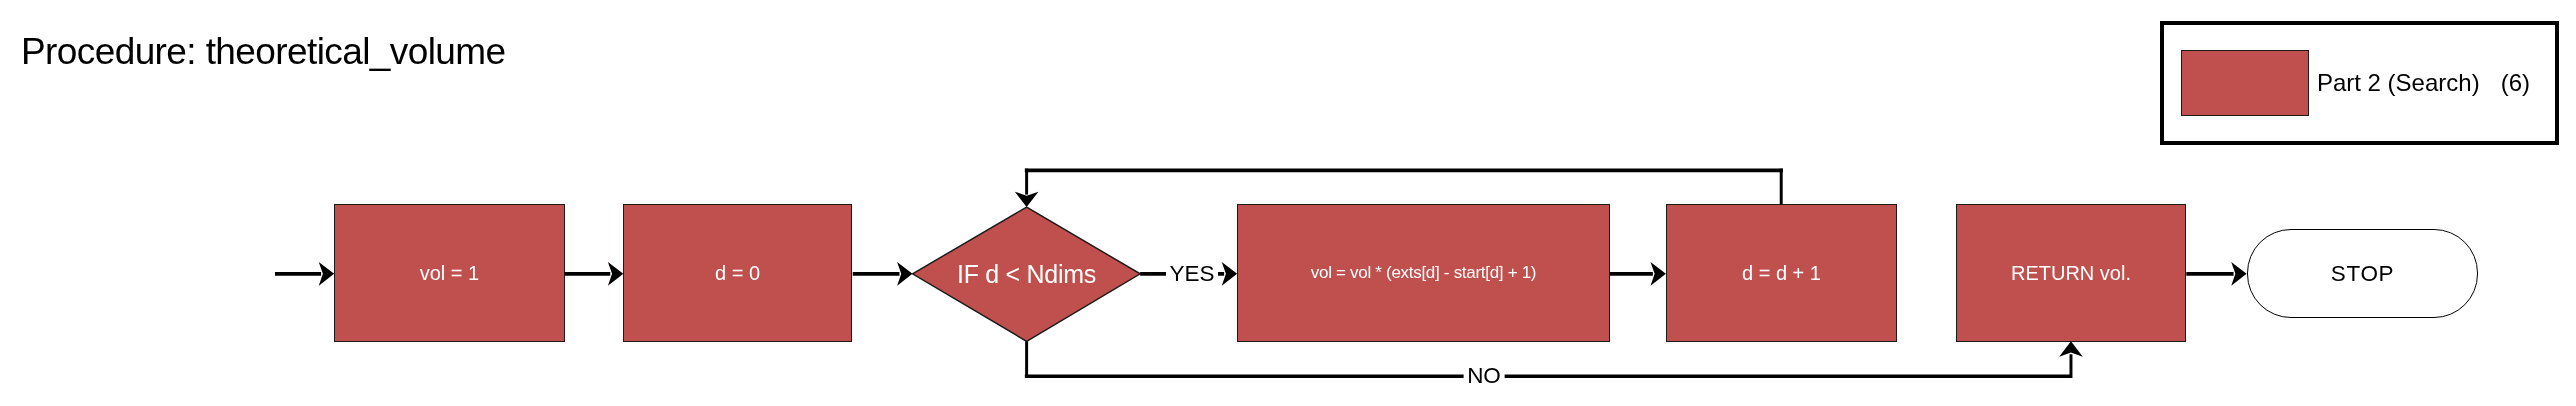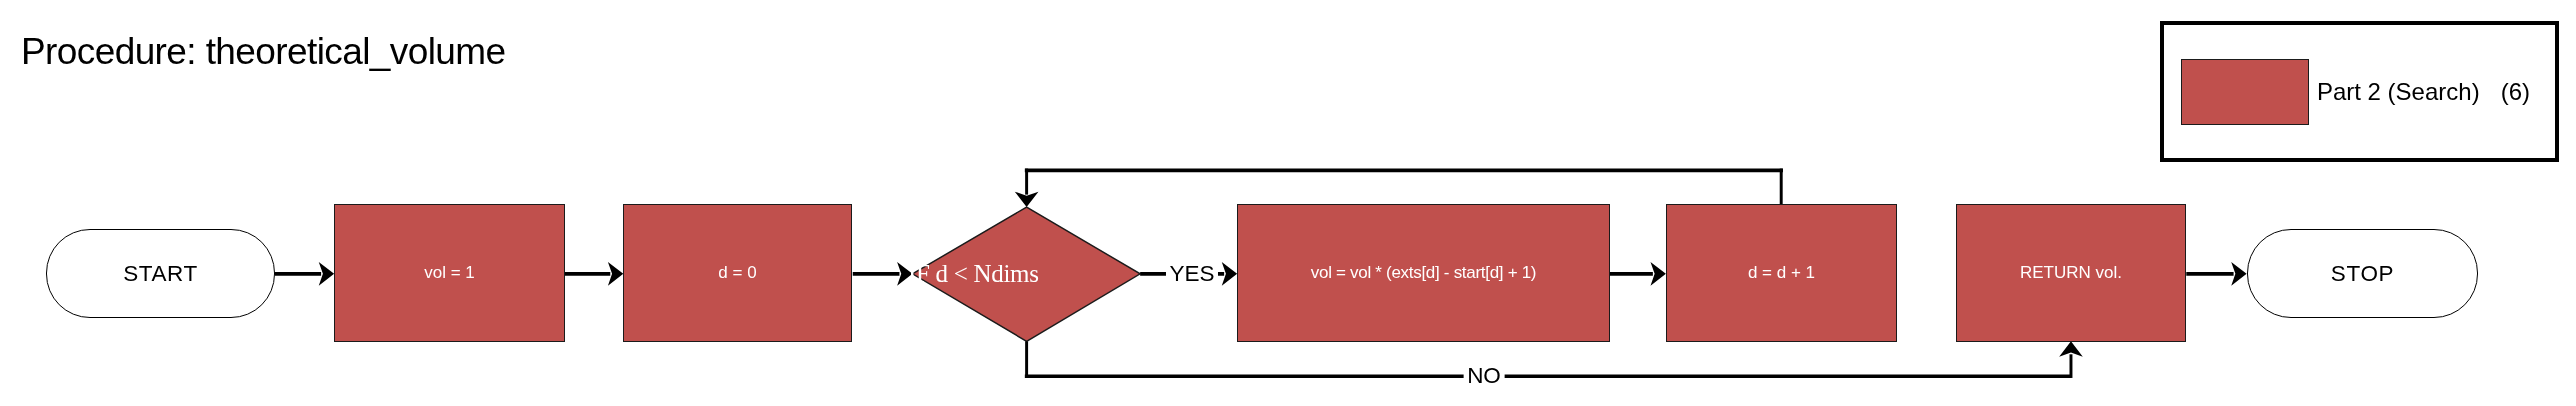--- a/index.html
+++ b/index.html
@@ -15,21 +15,21 @@
   body{font-family:"Liberation Sans",sans-serif;color:var(--text);}
   .canvas{position:relative;width:2576px;height:407px;background:var(--bg);overflow:hidden;}
 
   .title{
     position:absolute;left:21px;top:31px;
     font-size:37px;letter-spacing:-0.6px;color:var(--text);white-space:nowrap;
   }
 
   
   .legend{
-    position:absolute;left:2160px;top:21px;width:399px;height:141px;
+    position:absolute;left:2160px;top:21px;width:399px;height:124px;
     border:4.1px solid #000;background:var(--bg);
     display:flex;align-items:center;
   }
   .legend-swatch{
     width:128px;height:66px;margin-left:16.6px;flex:0 0 auto;
     background:var(--node-fill);border:1.2px solid var(--node-border);
   }
   .legend-label{font-size:24px;margin-left:8.3px;white-space:nowrap;}
   .legend-count{font-size:24px;margin-left:auto;margin-right:25px;white-space:nowrap;}
 
@@ -39,38 +39,38 @@
   .dart{fill:var(--edge);stroke:none;}
   .diamond-shape{fill:var(--node-fill);stroke:var(--node-border);stroke-width:2.5px;}
 
   
   .node{
     position:absolute;display:flex;align-items:center;justify-content:center;
     text-align:center;white-space:nowrap;
   }
   .process{
     background:var(--node-fill);border:1.2px solid var(--node-border);
-    color:var(--node-text);font-size:17px;
+    color:var(--node-text);font-size:20px;
   }
   .terminator{
     background:var(--bg);border:1.2px solid #000;border-radius:44px;
     color:var(--text);font-size:22.5px;letter-spacing:0.6px;
   }
   .node-start{left:46px;top:229px;width:229px;height:89px;}
   .node-vol-init{left:334px;top:204px;width:231px;height:138px;}
   .node-d-init{left:623px;top:204px;width:229px;height:138px;}
   .node-vol-update{left:1237px;top:204px;width:373px;height:138px;font-size:17px;letter-spacing:-0.3px;}
   .node-d-increment{left:1666px;top:204px;width:231px;height:138px;justify-content:center;}
   .node-return{left:1956px;top:204px;width:230px;height:138px;}
   .node-stop{left:2247px;top:229px;width:231px;height:89px;}
 
   .diamond-label{
     position:absolute;left:908px;top:207px;width:237px;height:134px;
-    display:flex;align-items:center;
-    color:var(--node-text);font-size:25px;white-space:nowrap;letter-spacing:-0.3px;font-family:Liberation Serif, serif;
+    display:flex;align-items:center;justify-content:center;
+    color:var(--node-text);font-size:25px;white-space:nowrap;letter-spacing:-0.3px;
   }
 
   .edge-label{
     position:absolute;transform:translate(-50%,-50%);
     background:var(--bg);color:var(--text);
     font-size:22.5px;line-height:1;padding:1.2px 3.5px;white-space:nowrap;text-align:right;
   }
   .edge-label-yes{left:1192px;top:274px;}
   .edge-label-no{left:1484px;top:376px;}
 </style>
@@ -113,23 +113,20 @@
     <line class="edge-line" stroke-width="6" x1="3015" y1="288" x2="1733" y2="288"></line>
     <line class="edge-line" stroke-width="5" x1="1736" y1="285" x2="1736" y2="329"></line>
     <polygon class="dart" points="1736,350 1716,324 1736,331 1756,324"></polygon>
 
     <line class="edge-line" stroke-width="5" x1="1736" y1="577" x2="1736" y2="639"></line>
     <line class="edge-line" stroke-width="6" x1="1733" y1="636" x2="3502" y2="636"></line>
     <line class="edge-line" stroke-width="5" x1="3502" y1="639" x2="3502" y2="599"></line>
     <polygon class="dart" points="3502,577 3482,603 3502,596 3522,603"></polygon>
   </svg>
 
-  <div class="node terminator node-start">
-    <span>START</span>
-  </div>
 
   <div class="node process node-vol-init">
     <span>vol = 1</span>
   </div>
 
   <div class="node process node-d-init">
     <span>d = 0</span>
   </div>
 
   <div class="diamond-label">

